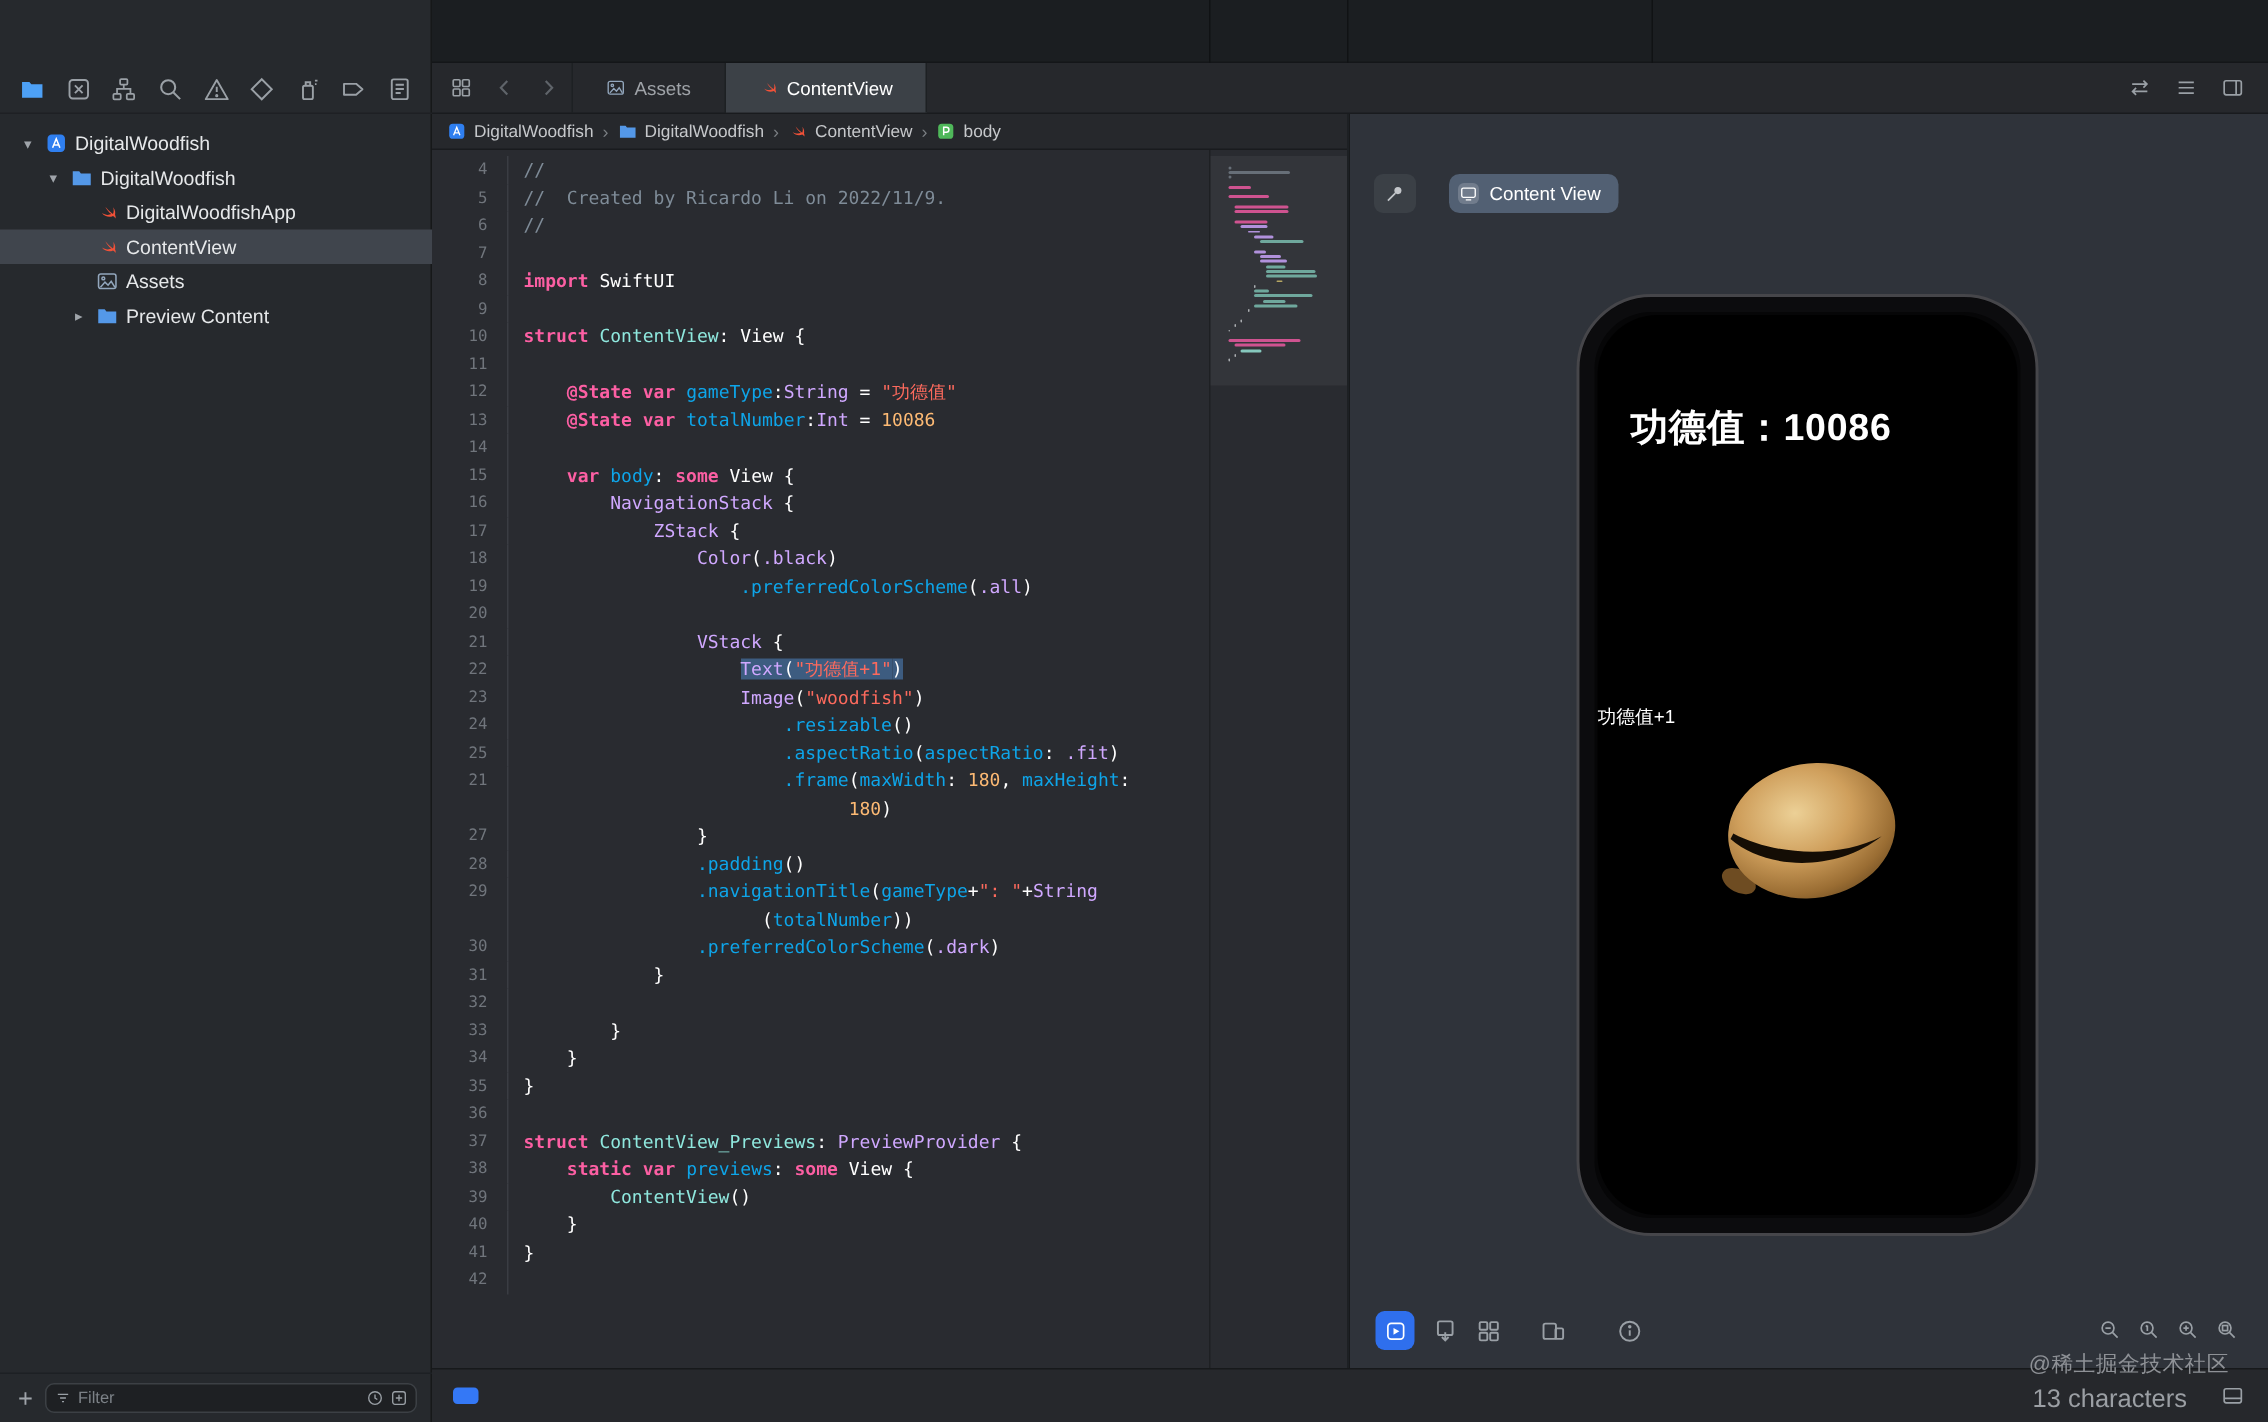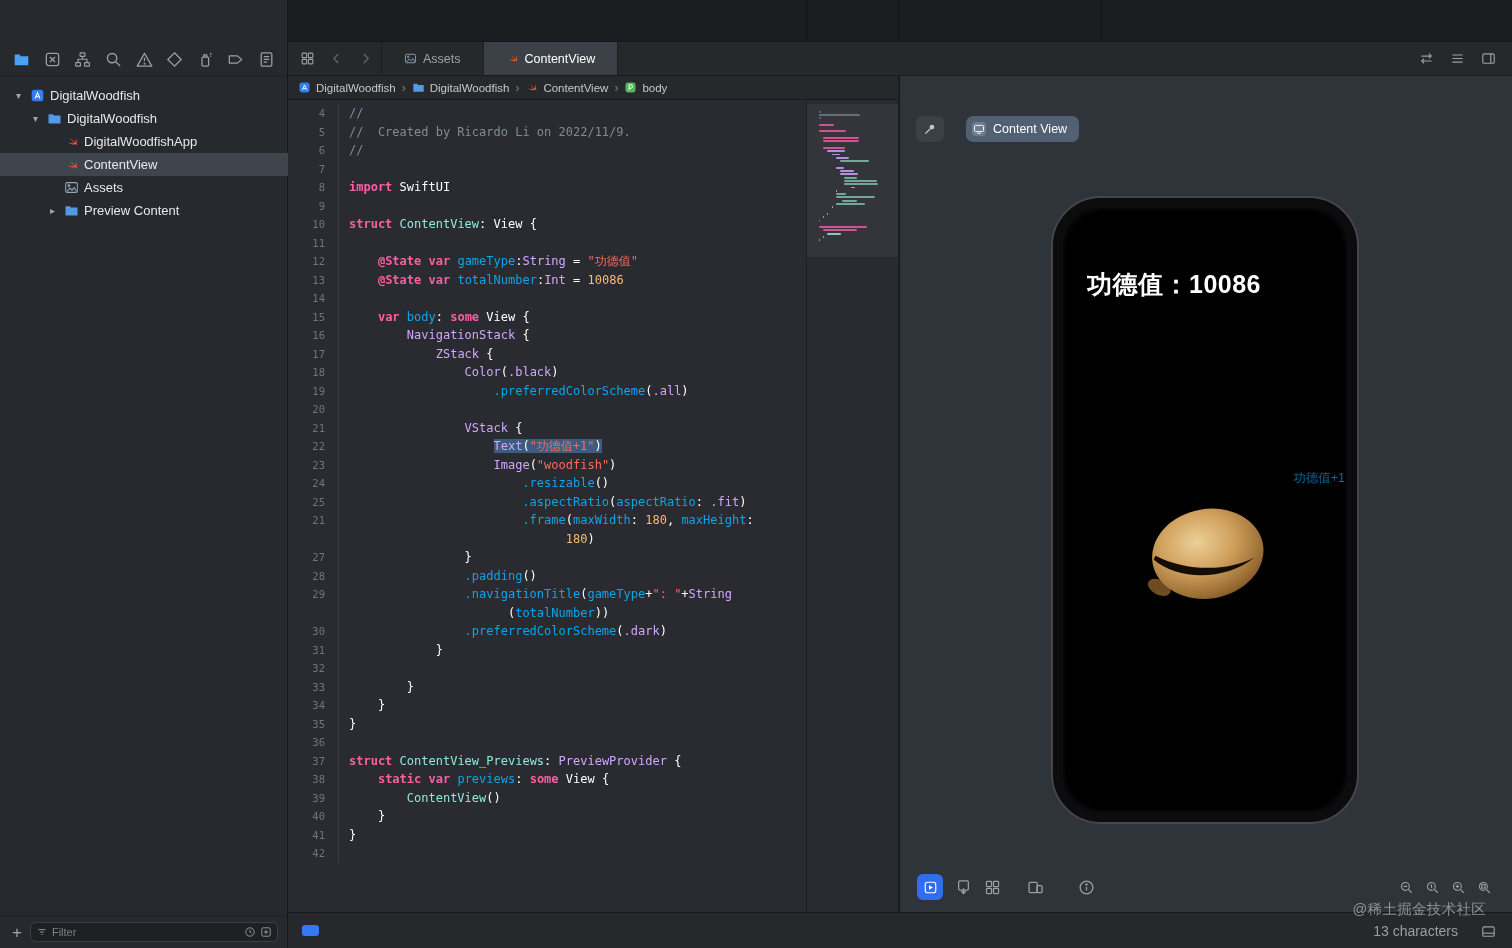--- a/index.html
+++ b/index.html
@@ -100,41 +100,41 @@
           color:#ffffff; font-size:12.5px; }
   .pill .ic { width:14px; height:14px; background:rgba(255,255,255,.18);
               border-radius:4px; padding:1px; color:#fff; }
   .phone { position:absolute; left:151px; top:120px; width:308px; height:628px;
            background:#060607; border:2px solid #46464a; border-radius:50px;
            box-shadow: inset 0 0 0 10px #0c0c0e; }
   .screen { position:absolute; left:12px; top:12px; right:12px; bottom:12px;
             background:#000; border-radius:40px; overflow:hidden; }
   .ptitle { position:absolute; left:22px; top:58px; color:#fff; font-size:25px;
             font-weight:bold; letter-spacing:.5px; }
-  .pcaption { position:absolute; top:260px; width:100%; text-align:right;
-              color:#0369a1; font-size:12.5px; }
+  .pcaption { position:absolute; top:260px; width:100%; text-align:left;
+              color:#ffffff; font-size:12.5px; }
   .fish { position:absolute; top:288px; left:50%; transform:translateX(-50%);
           width:140px; height:120px; }
   .cbottom { position:absolute; left:17px; bottom:12px; height:26px;
              display:flex; align-items:center; gap:12px; }
   .cb-ic { display:flex; align-items:center; justify-content:center; }
   .cb-ic .ic { width:17px; height:17px; }
   .cb-ic.live { width:26px; height:26px; background:#2f6fed; border-radius:6px; }
   .cb-ic.live .ic { width:15px; height:15px; }
   .cb-ic:nth-child(4){ margin-left:14px; }
   .cb-ic:nth-child(5){ margin-left:22px; }
   .zoomctrl { position:absolute; right:20px; bottom:16px; display:flex; gap:11px; }
   .zm-ic .ic { width:15px; height:15px; }
 
   
   .statusbar { position:absolute; left:288px; top:912px; width:1224px; height:36px;
                background:#26282c; border-top:1px solid #17191b; z-index:1; }
   .chip { position:absolute; left:14px; top:12px; width:17px; height:11px;
           border-radius:3px; background:#3478f6; }
-  .chars { position:absolute; right:54px; top:10px; font-size:14px; color:#9b9fa4; }
+  .chars { position:absolute; right:54px; top:10px; font-size:17px; color:#9b9fa4; }
   .sb-ic { position:absolute; right:16px; top:9px; }
   .sb-ic .ic { width:15px; height:15px; }
 
   .watermark { position:absolute; right:26px; top:900px; color:#8e9196;
                font-size:14.5px; letter-spacing:.3px; z-index:3; }
 </style>
 </head>
 <body>
 
 <svg width="0" height="0" style="position:absolute" aria-hidden="true">

